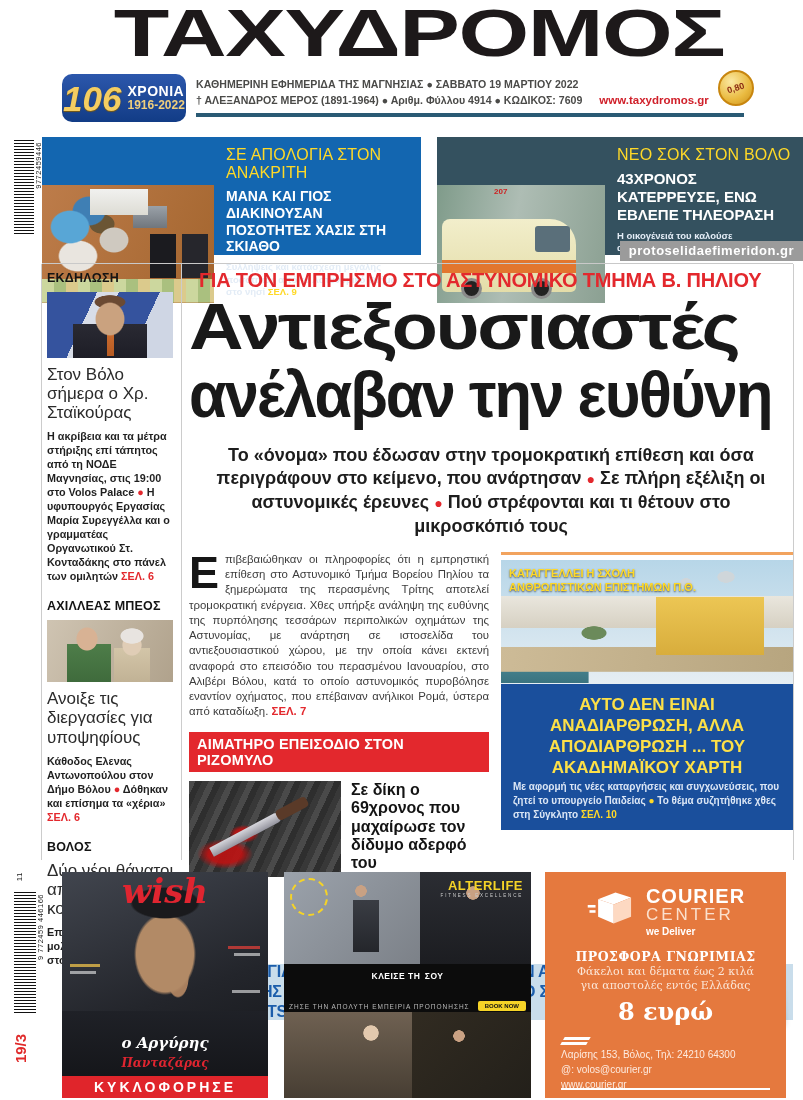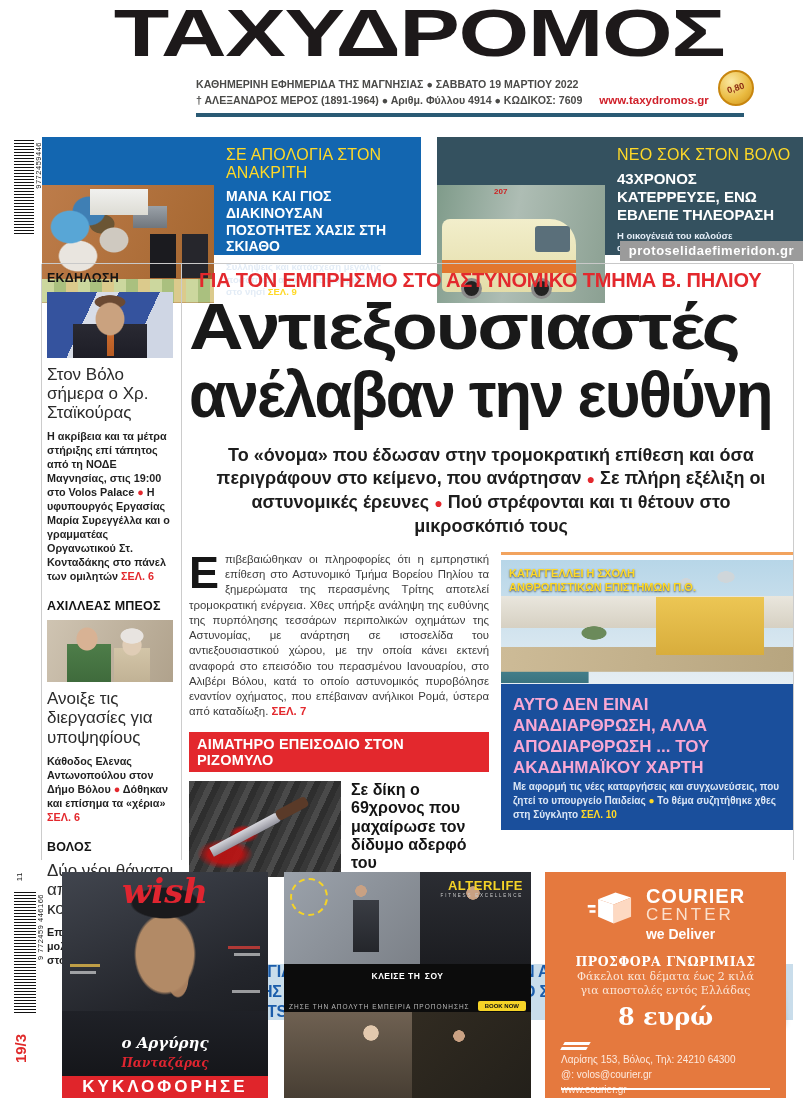--- a/index.html
+++ b/index.html
@@ -148,21 +148,21 @@
       radial-gradient(closest-side,#6b8a5a 0 92%,transparent 100%),
       linear-gradient(#e9e6dd,#d6d0c2),
       linear-gradient(100deg,#cdbb97,#b7a57f),
       linear-gradient(#4d8c98,#3a737f),
       linear-gradient(#b7d6e8,#e6eef3);
     background-size:18px 12px,12px 9px,108px 58px,26px 14px,100% 26%,100% 20%,30% 22%,100% 100%;
     background-position:79% 10%,64% 16%,84% 56%,30% 60%,0 40%,0 88%,0 100%,0 0;}
   .uni-kicker{position:absolute;left:8px;top:6px;width:190px;color:#ffd927;font-size:11px;font-weight:800;
               line-height:1.3;text-shadow:0 1px 2px rgba(0,0,0,.65);}
   .uni-panel{background:#1a4f9c;padding:10px 12px 9px;}
-  .uni-head{font-size:17px;font-weight:800;color:#f9a8d4;line-height:1.24;}
+  .uni-head{font-size:17px;font-weight:800;color:#fde047;line-height:1.24;text-align:center;}
   .uni-sub{margin-top:2px;font-size:10px;font-weight:700;color:#dbe6f5;line-height:1.38;}
 
   .sports{position:relative;margin-top:13px;background:#c9ddeb;height:56px;display:flex;align-items:center;padding:0 14px;}
   .sports-text{width:470px;font-size:16px;font-weight:800;color:#1b5dab;line-height:1.25;letter-spacing:-.2px;}
   .sports-text .pageref{font-size:9.5px;margin-left:4px;}
   .photo-soccer{position:absolute;right:12px;top:-6px;width:132px;height:66px;transform:rotate(-5deg);
     border:3px solid #fff;box-shadow:0 2px 6px rgba(0,0,0,.35);background-repeat:no-repeat;
     background-image:
       radial-gradient(closest-side,#caa27d 0 92%,transparent 100%),
       radial-gradient(closest-side,#caa27d 0 92%,transparent 100%),
@@ -189,21 +189,21 @@
   .wish-logo{position:absolute;top:2px;left:0;right:0;text-align:center;
     font-family:"DejaVu Serif","Liberation Serif",serif;font-style:italic;font-weight:900;
     font-size:34px;color:#e02530;line-height:1;}
   .m-bar{position:absolute;height:3px;background:rgba(255,255,255,.55);}
   .m-bar.y{background:rgba(226,185,74,.8);} .m-bar.r{background:rgba(200,60,55,.85);}
   .wish-name1{position:absolute;bottom:46px;left:0;right:0;text-align:center;color:#fff;
     font-family:"DejaVu Serif","Liberation Serif",serif;font-style:italic;font-weight:700;font-size:15px;}
   .wish-name2{position:absolute;bottom:28px;left:0;right:0;text-align:center;color:#e02530;
     font-family:"DejaVu Serif","Liberation Serif",serif;font-style:italic;font-weight:800;font-size:12px;}
   .wish-band{position:absolute;bottom:0;left:0;right:0;height:22px;background:#e0252b;color:#fff;
-    font-size:17px;font-weight:800;letter-spacing:3px;display:flex;align-items:center;justify-content:center;}
+    font-size:14px;font-weight:800;letter-spacing:3px;display:flex;align-items:center;justify-content:center;}
 
   .ad-alter{left:284px;width:247px;background:#0c0c0c;display:flex;flex-direction:column;position:absolute;}
   .alter-top{height:92px;background-repeat:no-repeat;
     background-image:
       radial-gradient(closest-side,#c9a183 0 92%,transparent 100%),
       linear-gradient(#3a3d44,#24262b),
       radial-gradient(closest-side,#c9a183 0 92%,transparent 100%),
       linear-gradient(#2b2d33,#1c1d21),
       linear-gradient(135deg,#9ba2ab,#6d7177);
     background-size:12px 12px,26px 52px,14px 14px,45% 100%,100% 100%;
@@ -226,21 +226,21 @@
       linear-gradient(#6f6152,#473e33),
       linear-gradient(135deg,#3a3226,#23201a);
     background-size:16px 16px,12px 12px,52% 100%,100% 100%;
     background-position:34% 18%,72% 24%,0 0,0 0;}
 
   .ad-courier{left:545px;width:241px;background:#e5793e;padding:14px 16px;box-sizing:border-box;
     font-family:"DejaVu Serif","Liberation Serif",serif;color:#fff;position:absolute;}
   .cc-logo{display:flex;gap:8px;align-items:flex-start;justify-content:center;}
   .cc-text .c1{font-family:"Liberation Sans",sans-serif;font-size:20px;font-weight:800;letter-spacing:1px;line-height:1;}
   .cc-text .c2{font-family:"Liberation Sans",sans-serif;font-size:17px;font-weight:400;letter-spacing:3px;color:#fbe0cd;line-height:1.1;}
-  .cc-text .c3{font-family:"Liberation Sans",sans-serif;font-size:14px;font-weight:600;margin-top:1px;}
+  .cc-text .c3{font-family:"Liberation Sans",sans-serif;font-size:10px;font-weight:600;margin-top:1px;}
   .cc-offer{text-align:center;margin-top:12px;line-height:1.3;}
   .cc-offer .t{font-size:12.5px;font-weight:800;letter-spacing:.5px;}
   .cc-offer .d{font-size:11px;color:#fbe6d8;}
   .cc-offer .p{font-size:24px;font-weight:800;margin-top:2px;}
   .cc-speed{margin:8px 0 2px 2px;width:26px;height:10px;
     background:linear-gradient(transparent 0 2px,#fff 2px 5px,transparent 5px 7px,#fff 7px 10px);
     transform:skewX(-30deg);}
   .cc-addr{font-size:10px;color:#fdeadf;line-height:1.5;font-family:"Liberation Sans",sans-serif;}
   .cc-rule{position:absolute;left:16px;right:16px;bottom:8px;border-bottom:2px solid #fff;}
 </style>
@@ -251,20 +251,27 @@
 
   <div class="bc bc-top"></div>
   <div class="bc-num bc-num-top">9772459446</div>
   <div class="bc-num bc-num-11">11</div>
   <div class="bc bc-bottom"></div>
   <div class="bc-num bc-num-bottom">9 772459 446166</div>
   <div class="date-tag">19/3</div>
 
   <div class="masthead">
     <h1>ΤΑΧΥΔΡΟΜΟΣ</h1>
+  </div>
+  <div class="badge">
+    <span class="num">106</span>
+    <span class="col">
+      <span class="lbl">ΧΡΟΝΙΑ</span>
+      <span class="yrs">1916-2022</span>
+    </span>
   </div>
   <div class="taglines">
     <div>ΚΑΘΗΜΕΡΙΝΗ ΕΦΗΜΕΡΙΔΑ ΤΗΣ ΜΑΓΝΗΣΙΑΣ ● ΣΑΒΒΑΤΟ 19 ΜΑΡΤΙΟΥ 2022</div>
     <div>
       <span>† ΑΛΕΞΑΝΔΡΟΣ ΜΕΡΟΣ (1891-1964) ● Αριθμ. Φύλλου 4914 ● ΚΩΔΙΚΟΣ: 7609</span>
       <span class="site">www.taxydromos.gr</span>
     </div>
   </div>
   <div class="navy-rule"></div>
   <div class="coin">

